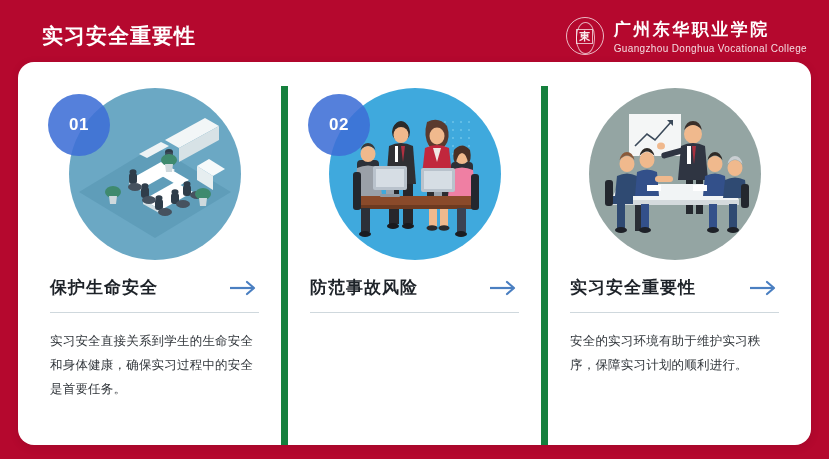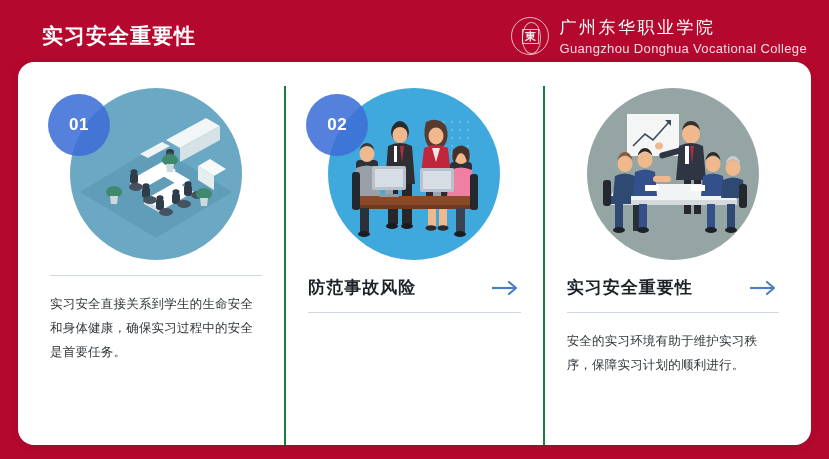--- a/index.html
+++ b/index.html
@@ -40,47 +40,47 @@
     border-radius:50% / 46%;
   }
   .brand-seal-glyph {
     font-size:11px; color:rgba(255,255,255,.92);
     font-weight:bold; line-height:1; z-index:2;
     border:1px solid rgba(255,255,255,.7);
     padding:1px 2px;
   }
   .brand-text { display:flex; flex-direction:column; align-items:flex-start; }
   .brand-cn {
-    color:#ffffff; font-size:17px; font-weight:normal;
+    color:#ffffff; font-size:17px; font-weight:bold;
     letter-spacing:2.5px; white-space:nowrap;
     font-family:"DejaVu Serif", serif;
   }
   .brand-en {
-    color:rgba(255,255,255,.85); font-size:13px;
+    color:rgba(255,255,255,.85); font-size:10px;
     letter-spacing:.35px; white-space:nowrap; margin-top:2px;
   }
 
   
   .panel {
     position:absolute; left:18px; top:62px;
     width:793px; height:383px;
     background:#ffffff;
     border-radius:16px;
     box-shadow:0 2px 10px rgba(0,0,0,.10);
     display:flex;
     padding:24px 10px 0 10px;
   }
 
   .col {
     flex:1 1 0;
     position:relative;
     padding:0 18px;
     display:flex; flex-direction:column; align-items:stretch;
   }
-  .col + .col { border-left:2px solid #15803d; }
+  .col + .col { border-left:7px solid #15803d; }
 
   
   .illus-wrap {
     position:relative;
     height:176px;
     display:flex; align-items:center; justify-content:center;
   }
   .circle {
     width:172px; height:172px; border-radius:50%;
     position:relative; overflow:hidden;
@@ -192,20 +192,27 @@
             <polygon points="40,108 48,108 47,116 41,116" fill="#cfd9dd"></polygon>
             <ellipse cx="100" cy="72" rx="8" ry="6" fill="#3f8a6e"></ellipse>
             <polygon points="96,76 104,76 103,84 97,84" fill="#cfd9dd"></polygon>
             <ellipse cx="134" cy="106" rx="8" ry="6" fill="#3f8a6e"></ellipse>
             <polygon points="130,110 138,110 137,118 131,118" fill="#cfd9dd"></polygon>
           </g>
         </svg>
       </div>
     </div>
 
+    <div class="head-row">
+      <span class="card-title">保护生命安全</span>
+      <svg class="arrow-icon" width="30" height="16" viewBox="0 0 30 16">
+        <line x1="1" y1="8" x2="24" y2="8" stroke="#4a7fc1" stroke-width="2.2"></line>
+        <polyline points="18,2 25,8 18,14" fill="none" stroke="#4a7fc1" stroke-width="2.2" stroke-linecap="round" stroke-linejoin="round"></polyline>
+      </svg>
+    </div>
 
     <div class="divider"></div>
     <p class="body-text">实习安全直接关系到学生的生命安全和身体健康，确保实习过程中的安全是首要任务。</p>
   </div>
 
   <div class="col">
     <div class="illus-wrap">
       <div class="badge">02</div>
       <div class="circle" style="background:#3fa9dd;">
         <svg width="172" height="172" viewBox="0 0 172 172">

